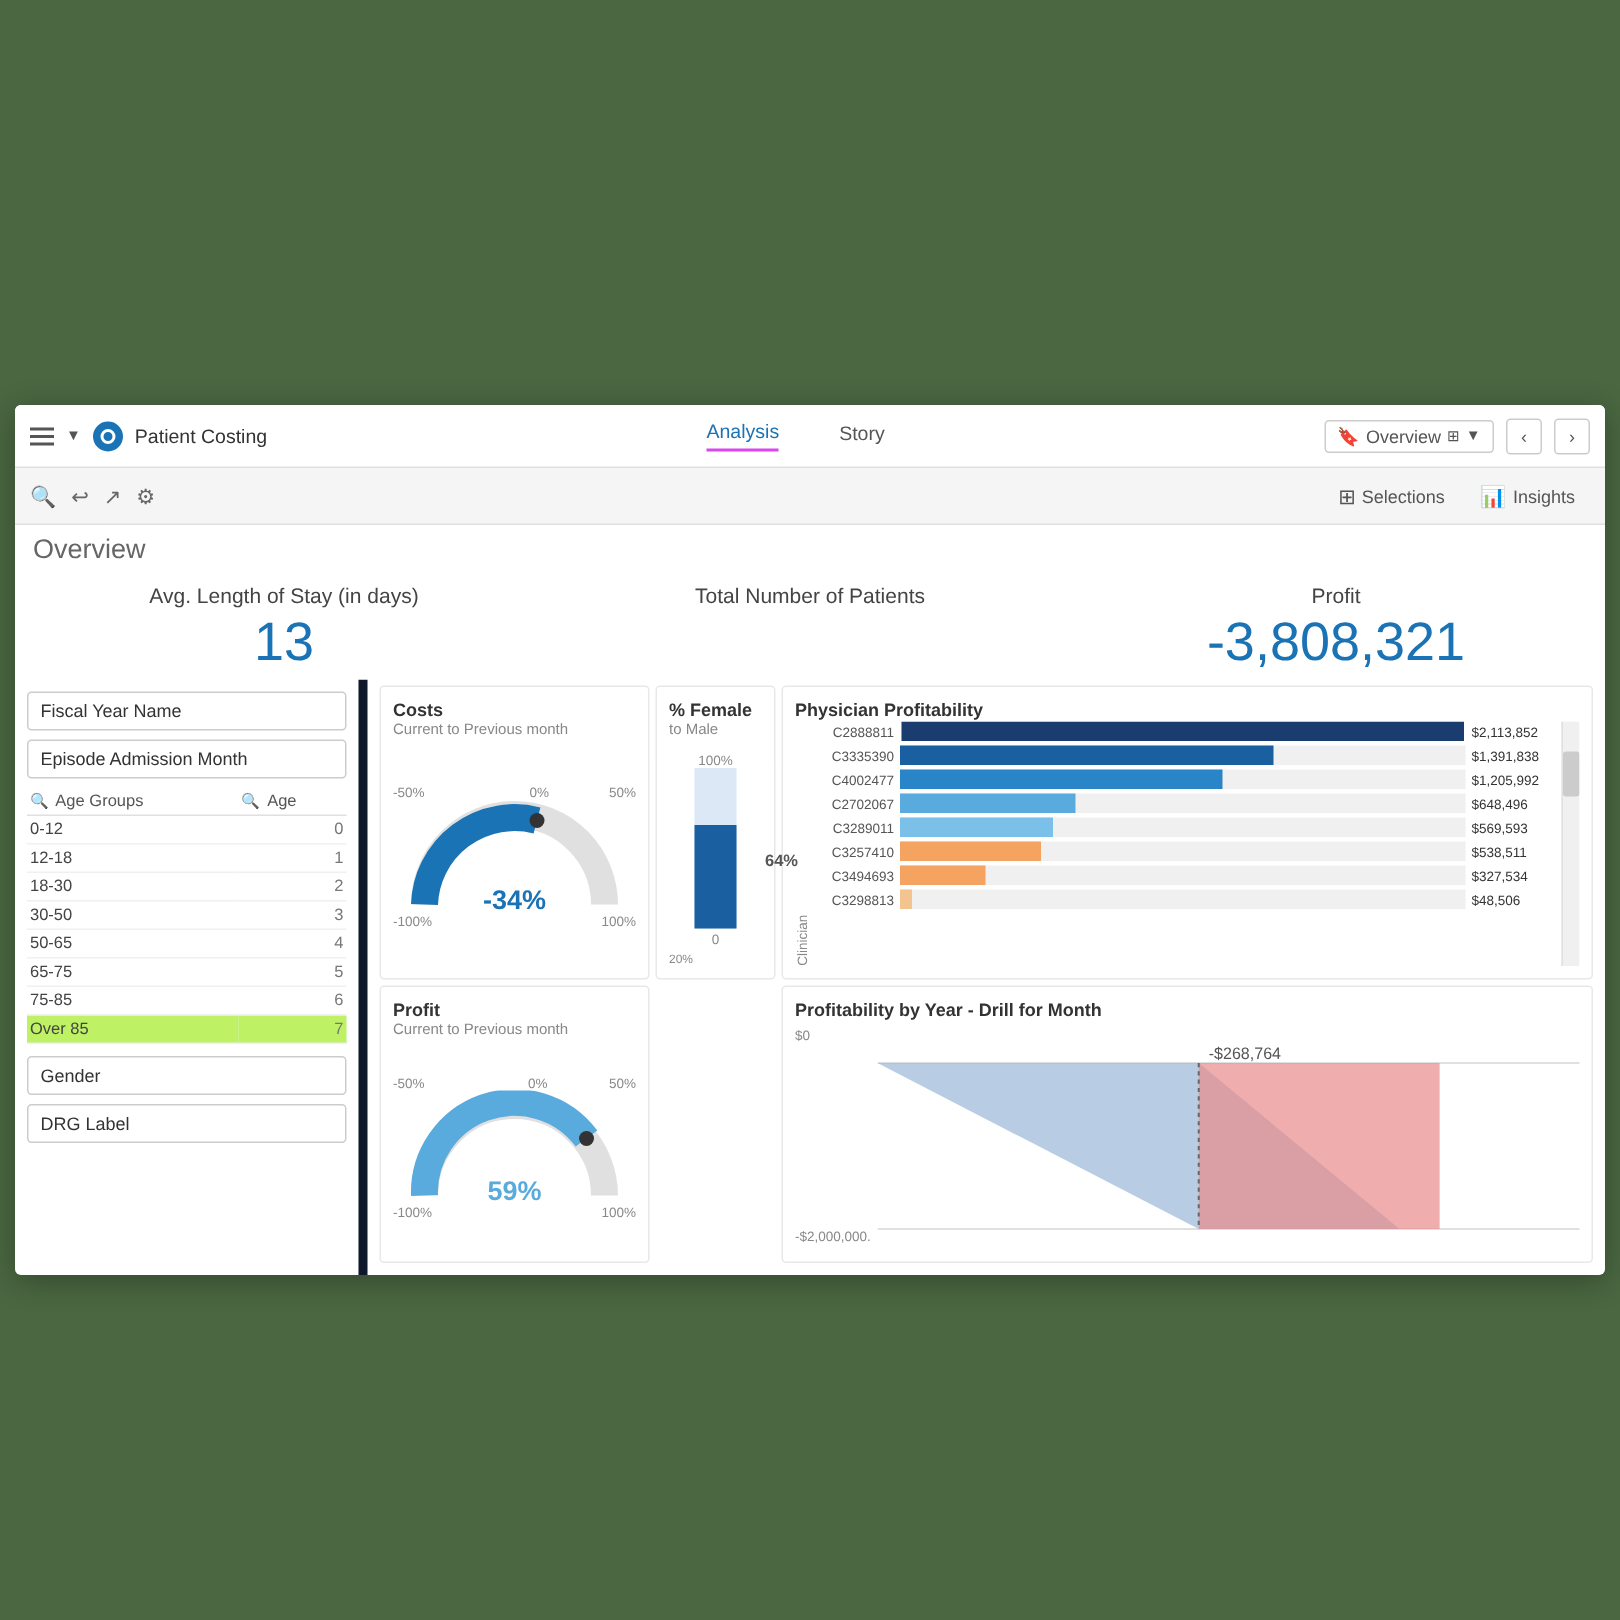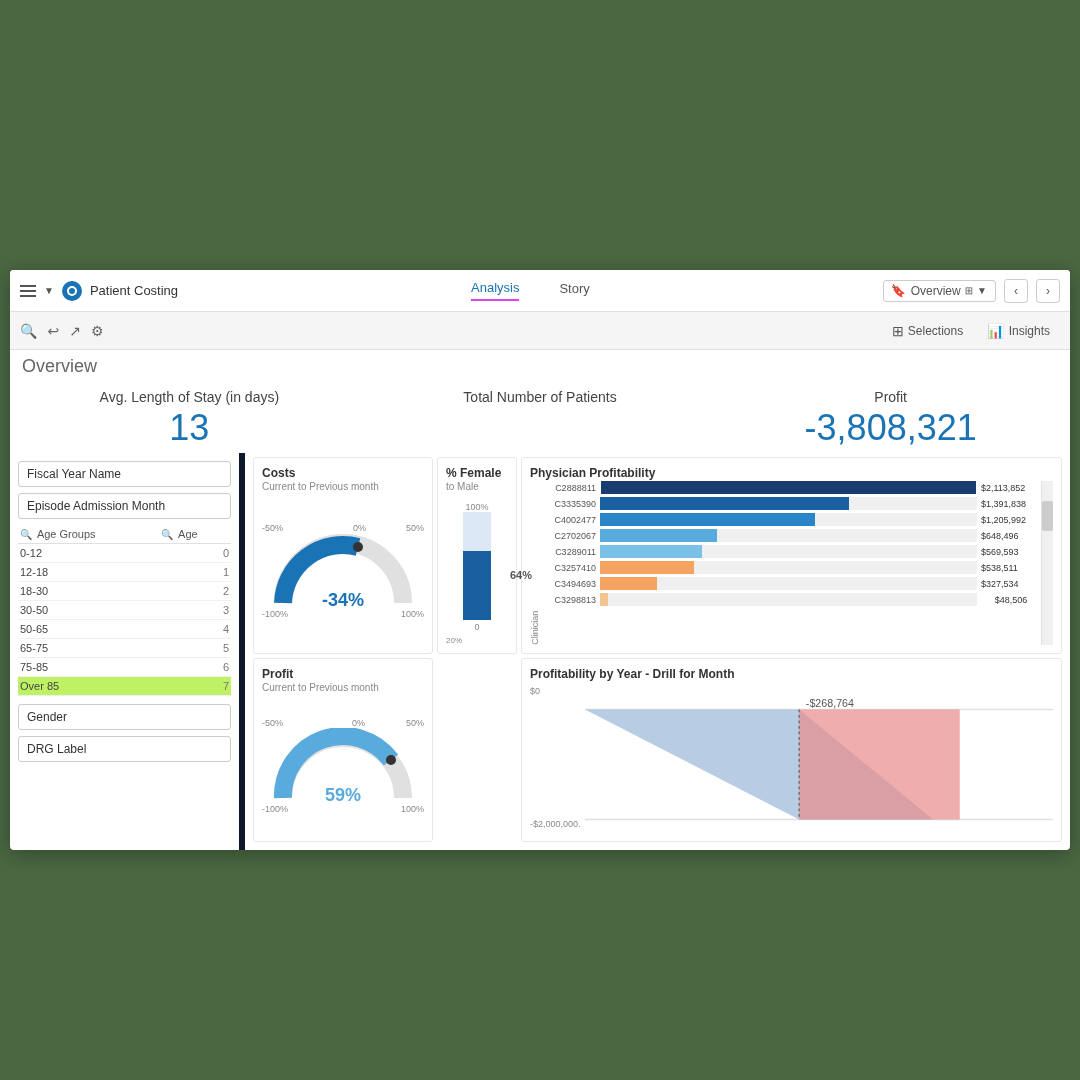--- a/index.html
+++ b/index.html
@@ -521,21 +521,21 @@
     <div style="flex:1; height:13px; background:#f0f0f0; position:relative;">
       <div style="height:100%; width:15%; background:#f4a460; position:absolute; left:0; top:0;"></div>
     </div>
     <div style="font-size:9px; color:#333; white-space:nowrap; width:60px;">$327,534</div>
   </div>
                 <div style="display: flex; align-items: center; margin-bottom: 3px; gap: 4px;">
     <div style="font-size:9px; color:#555; width:52px; text-align:right; flex-shrink:0;">C3298813</div>
     <div style="flex:1; height:13px; background:#f0f0f0; position:relative;">
       <div style="height:100%; width:2%; background:#f4c490; position:absolute; left:0; top:0;"></div>
     </div>
-    <div style="font-size:9px; color:#333; white-space:nowrap; width:60px;text-align:center;">$48,506</div>
+    <div style="font-size:9px; color:#333; white-space:nowrap; width:60px;">$48,506</div>
   </div>
               </div>
             <div class="scrollbar-mini">
               <div style="height:20px;"></div>
               <div class="scrollbar-thumb"></div>
             </div>
           </div>
         </div>
       </div>
 

